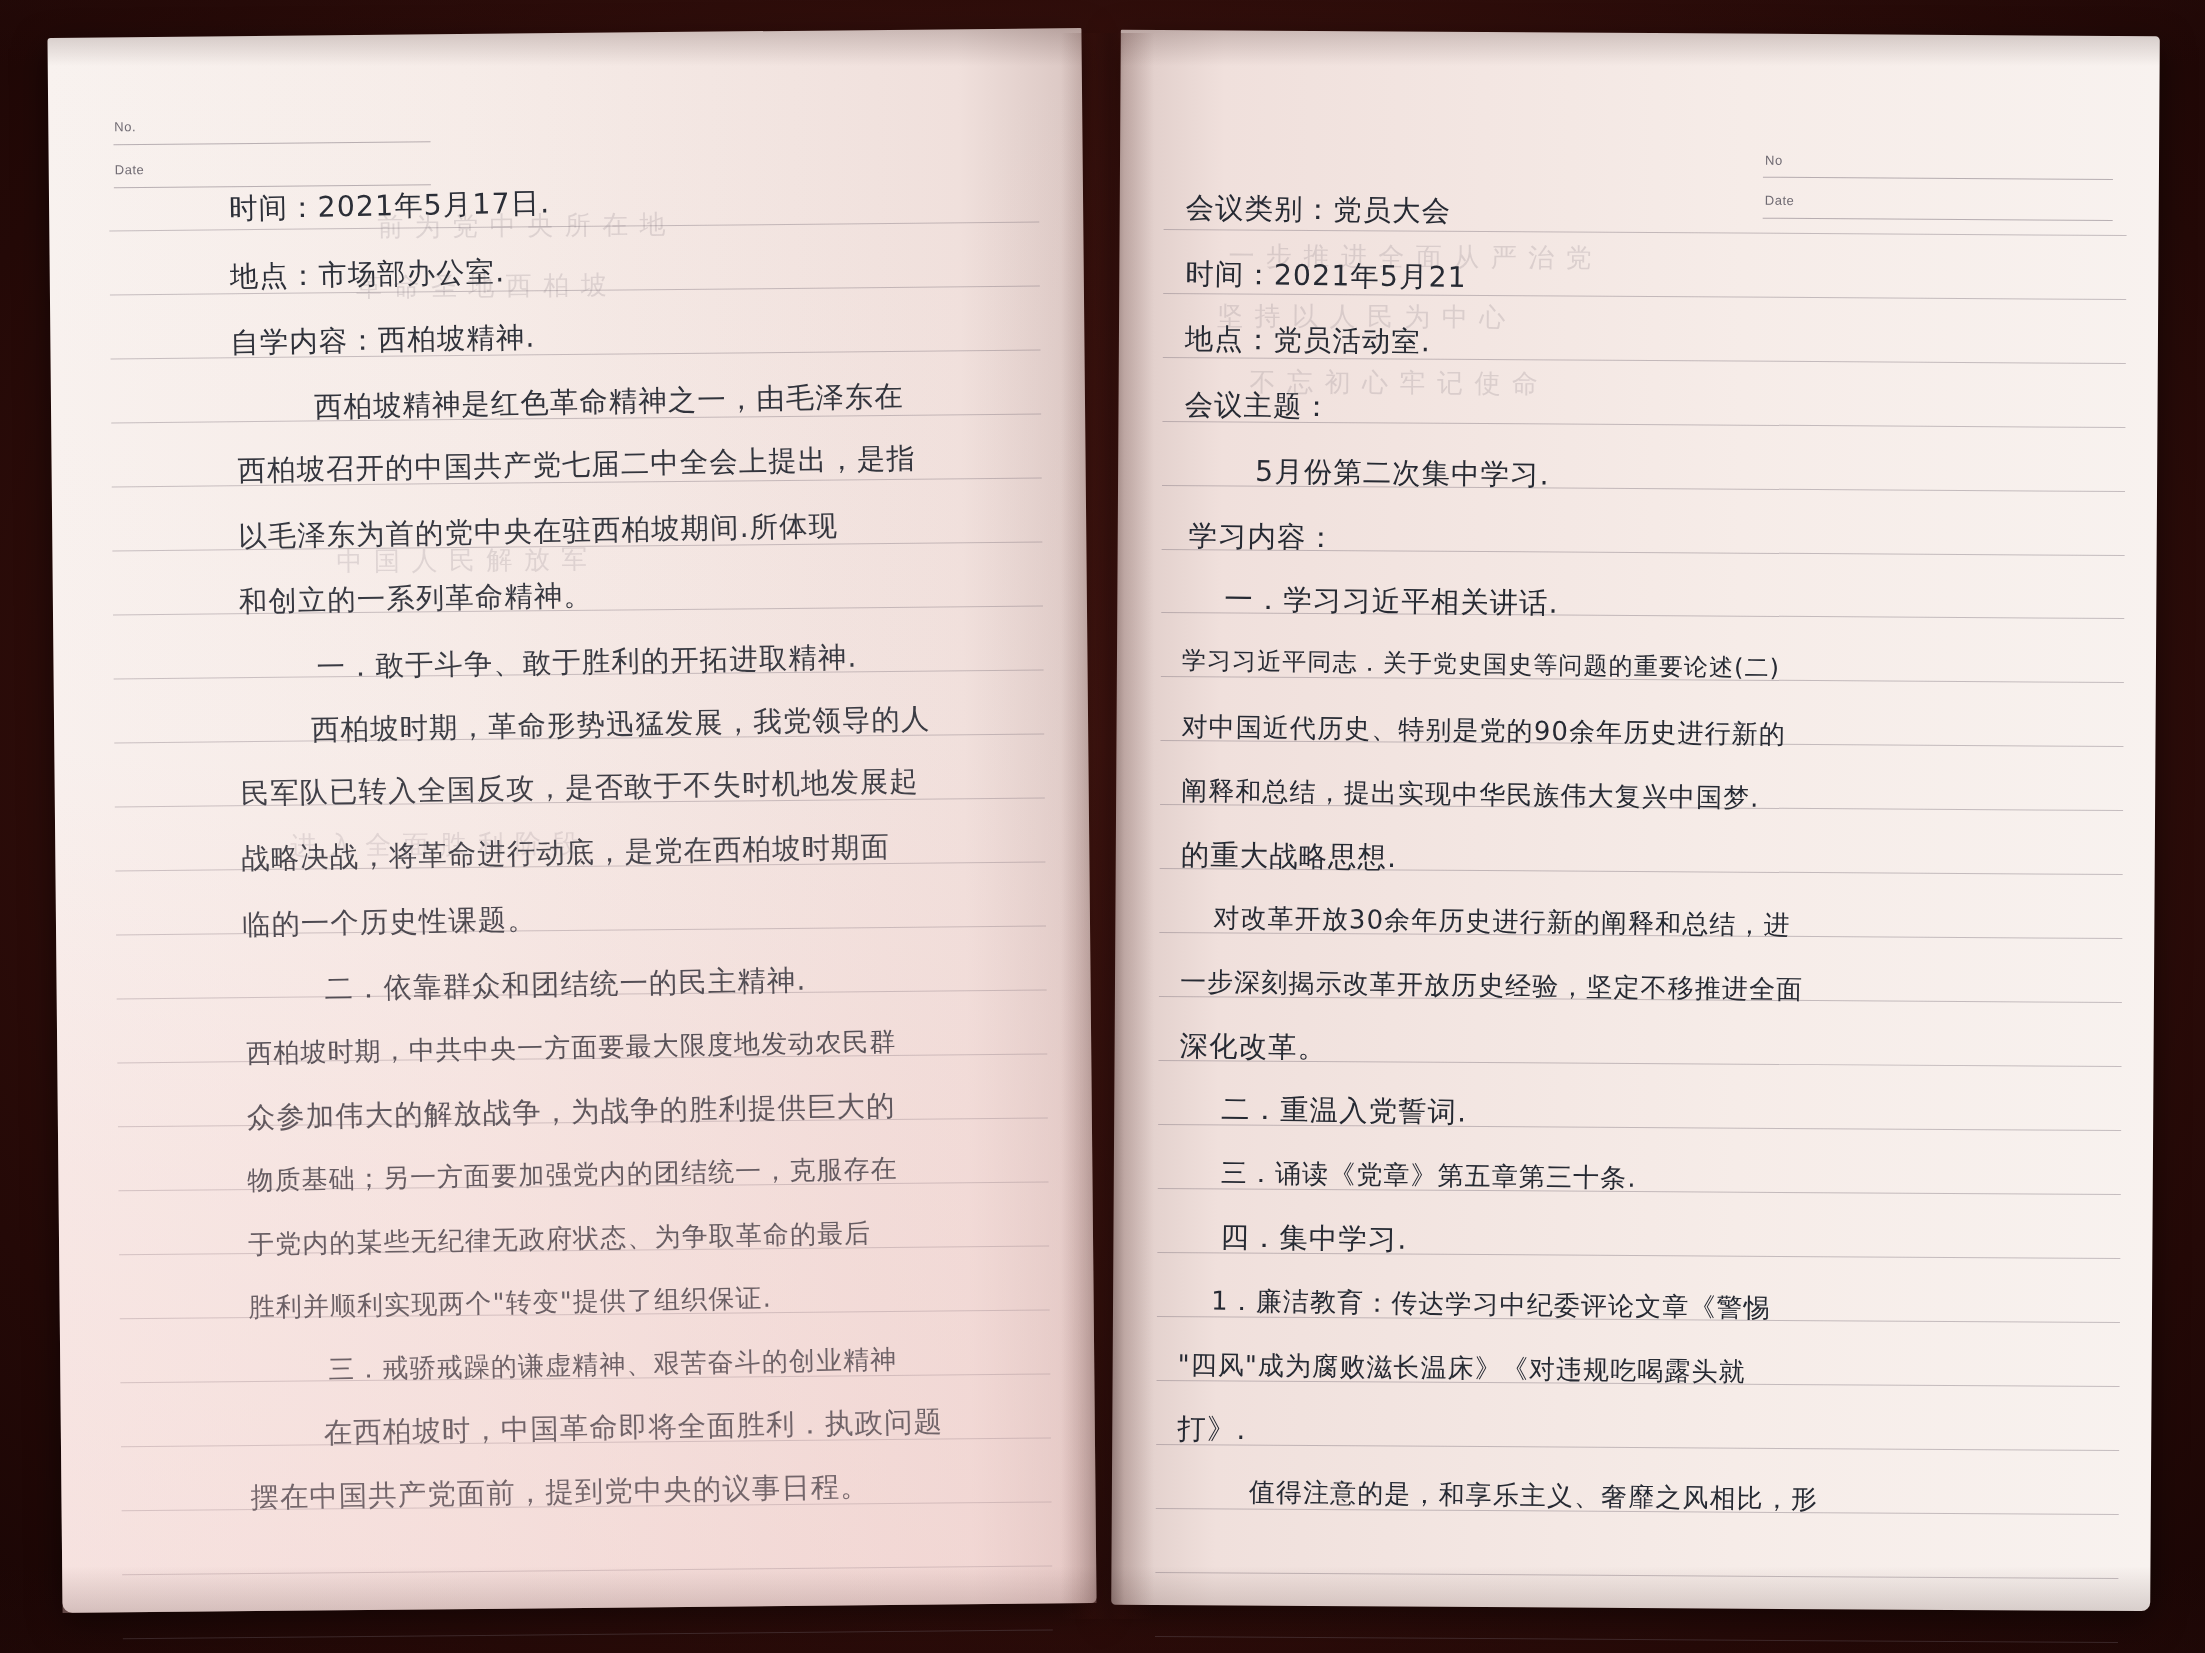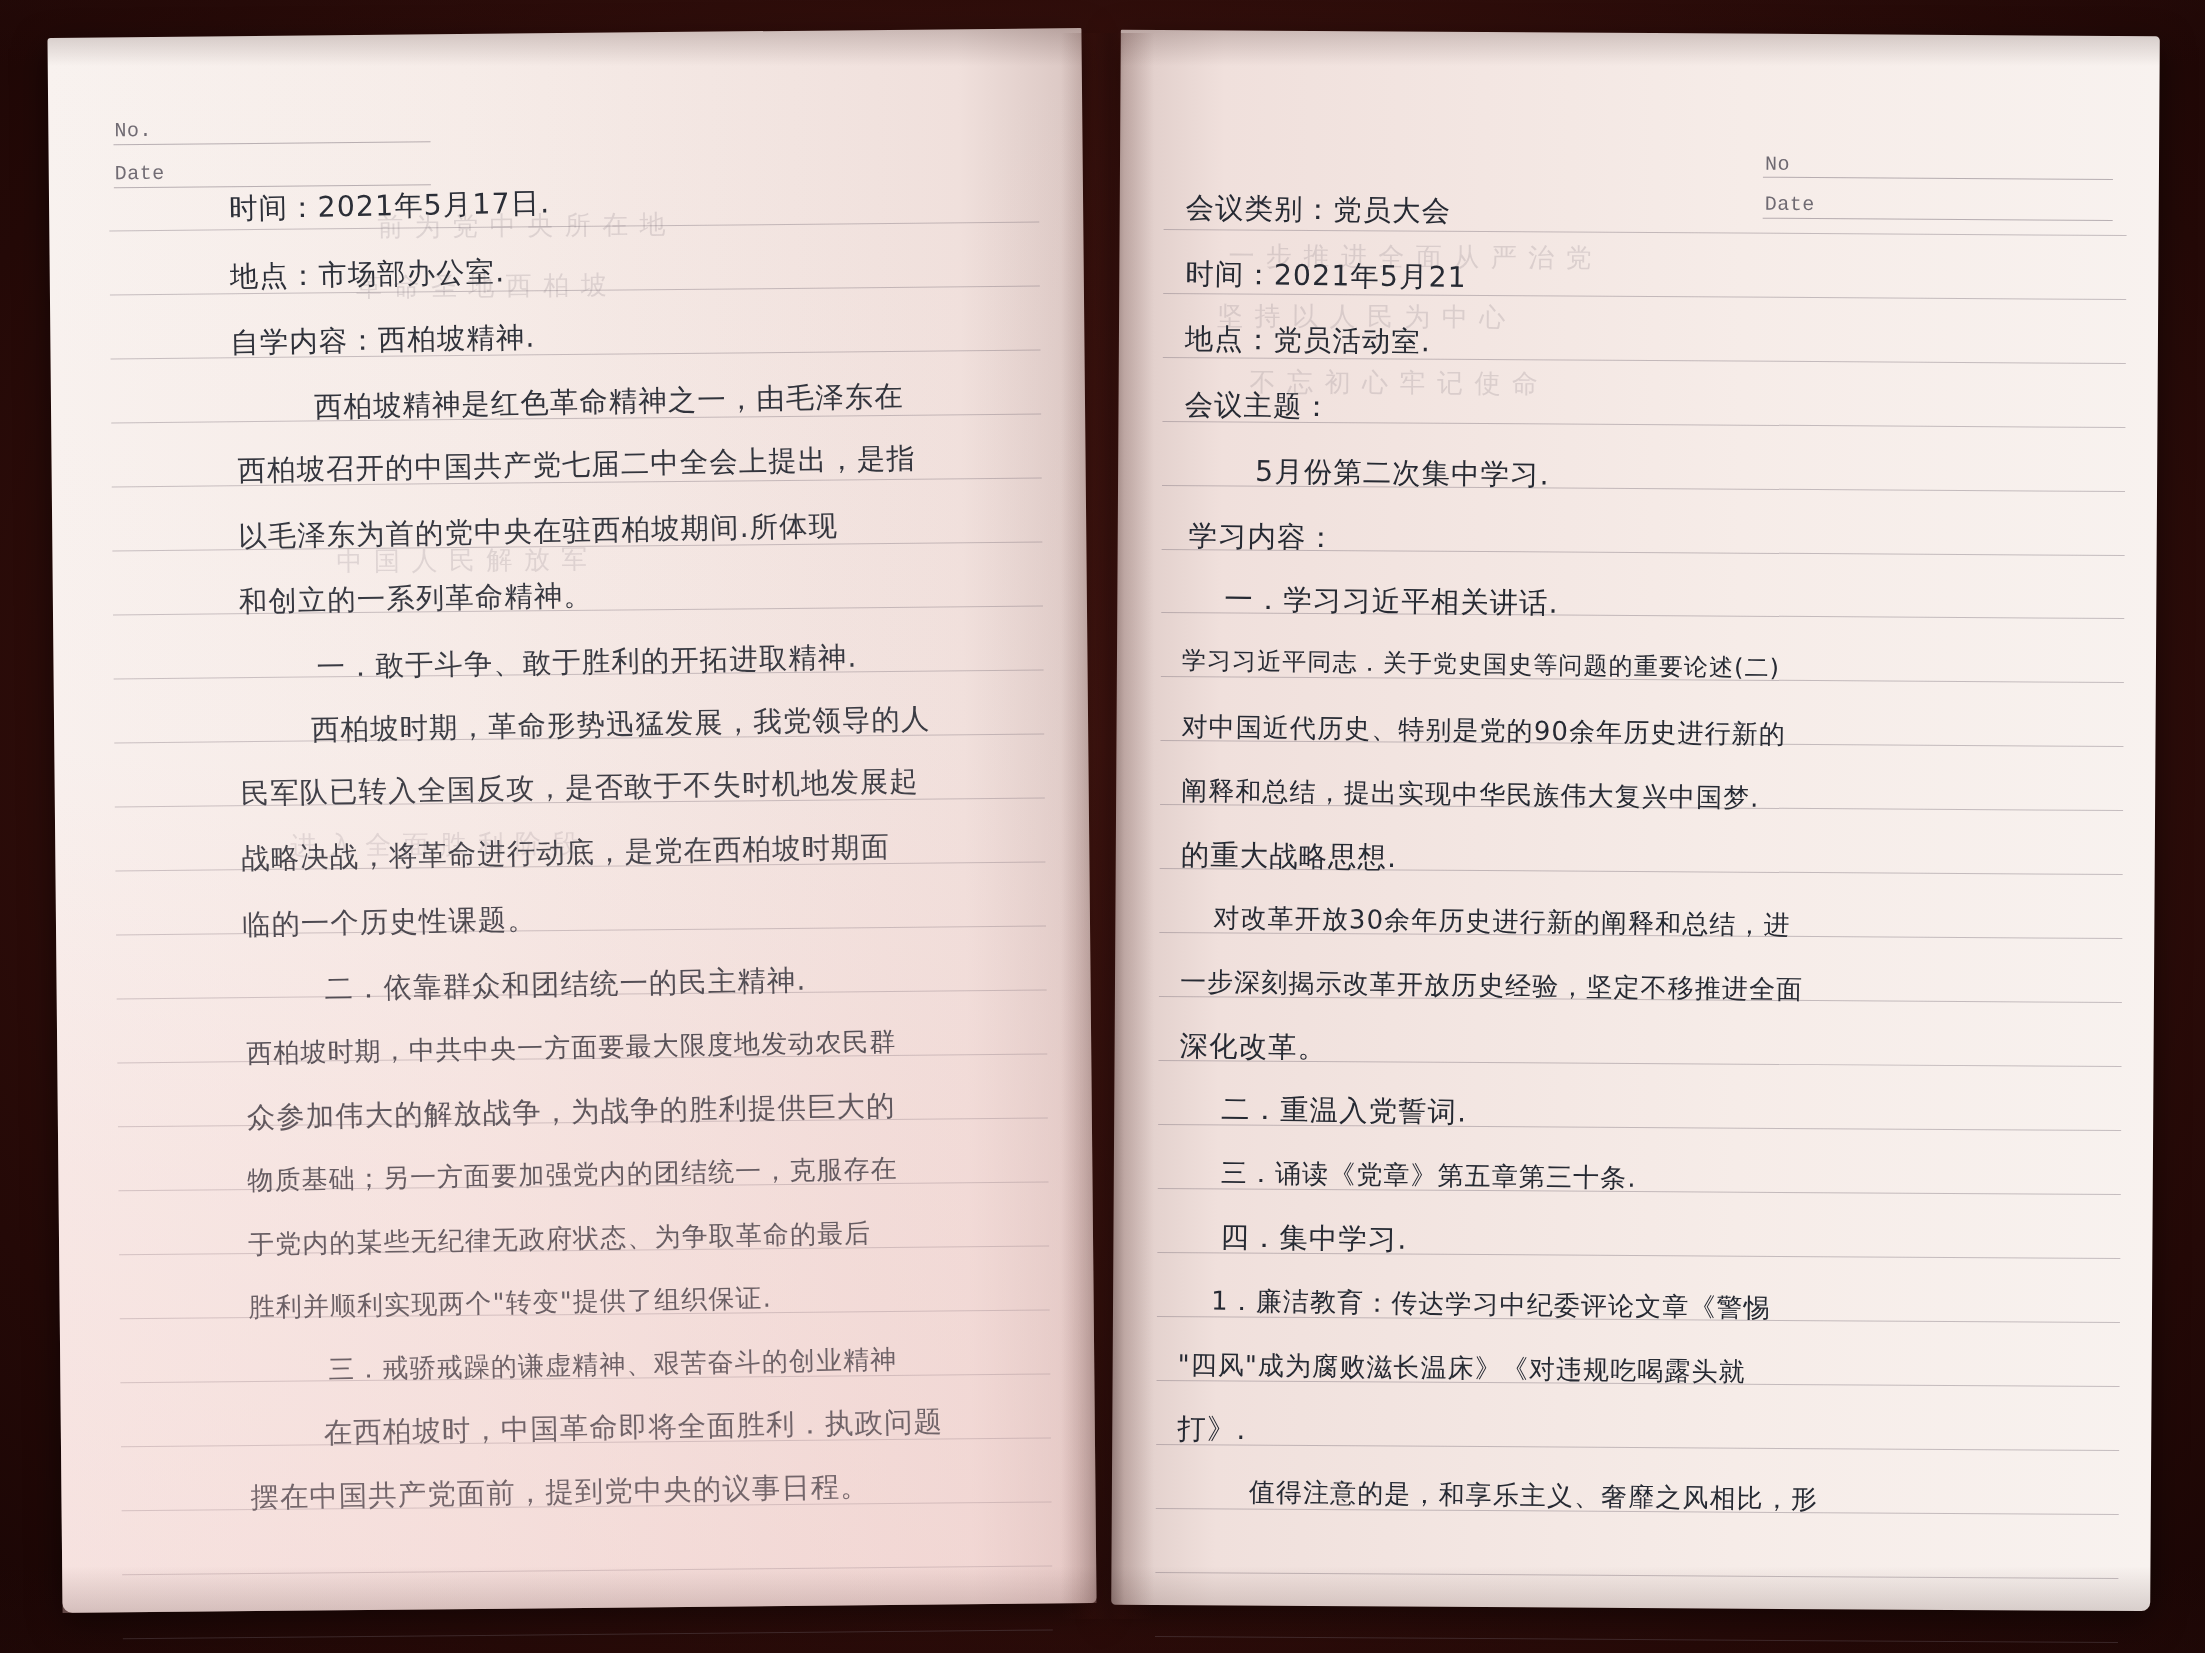--- a/index.html
+++ b/index.html
@@ -93,24 +93,23 @@
   }
   .rule {
     position: absolute;
     height: 1.1px;
     background: rgba(120,110,120,0.40);
   }
 
   
   .hdr {
     position: absolute;
-    font-size: 20px;
+    font-size: 13px;
     color: #6f6a72;
     letter-spacing: 0.5px;
-    font-family: Liberation Mono, monospace;
   }
   .hdr-rule {
     position: absolute;
     height: 1.1px;
     background: rgba(120,110,120,0.5);
   }
 
   
   .hw {
     position: absolute;

